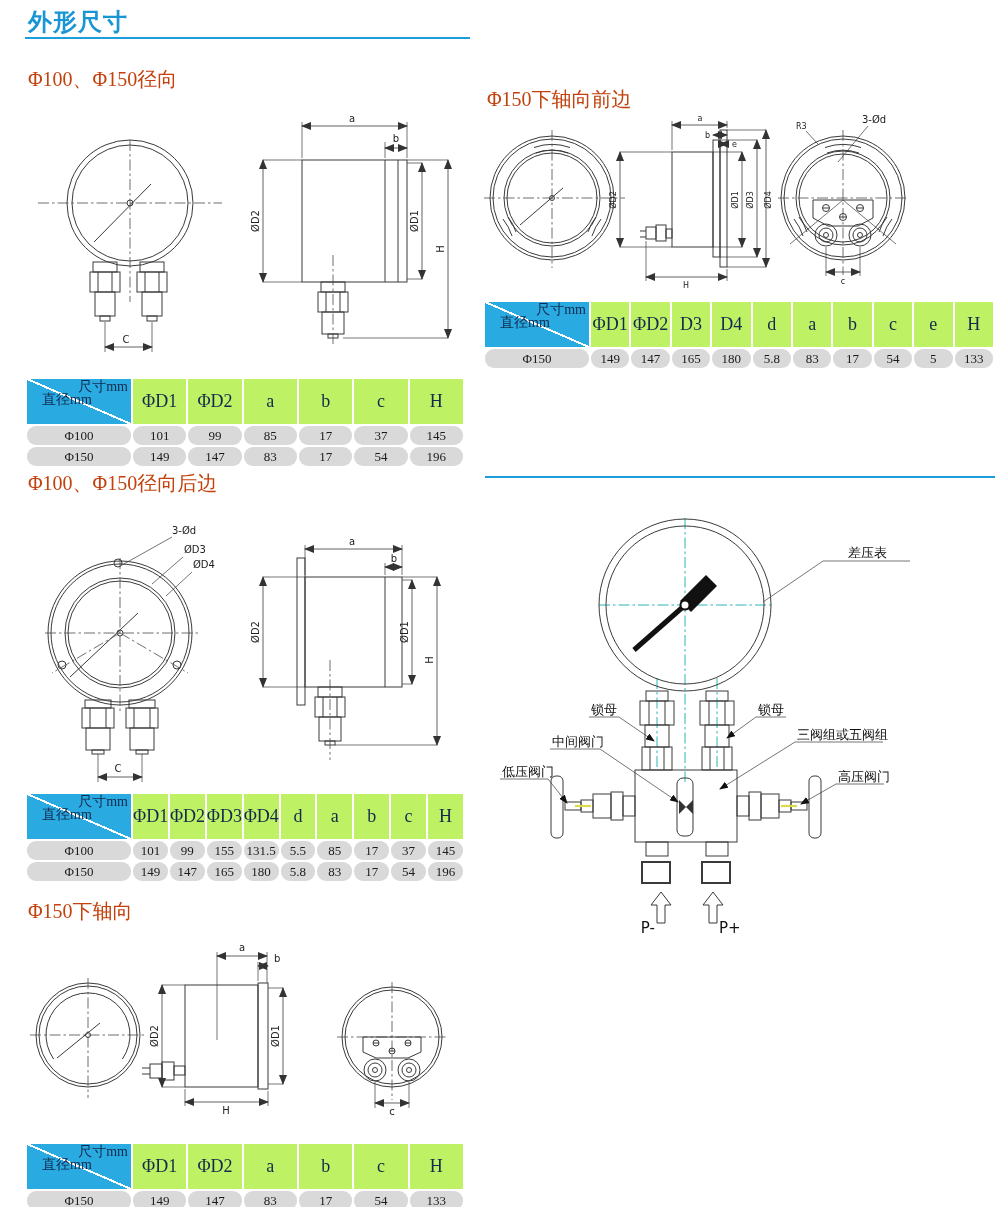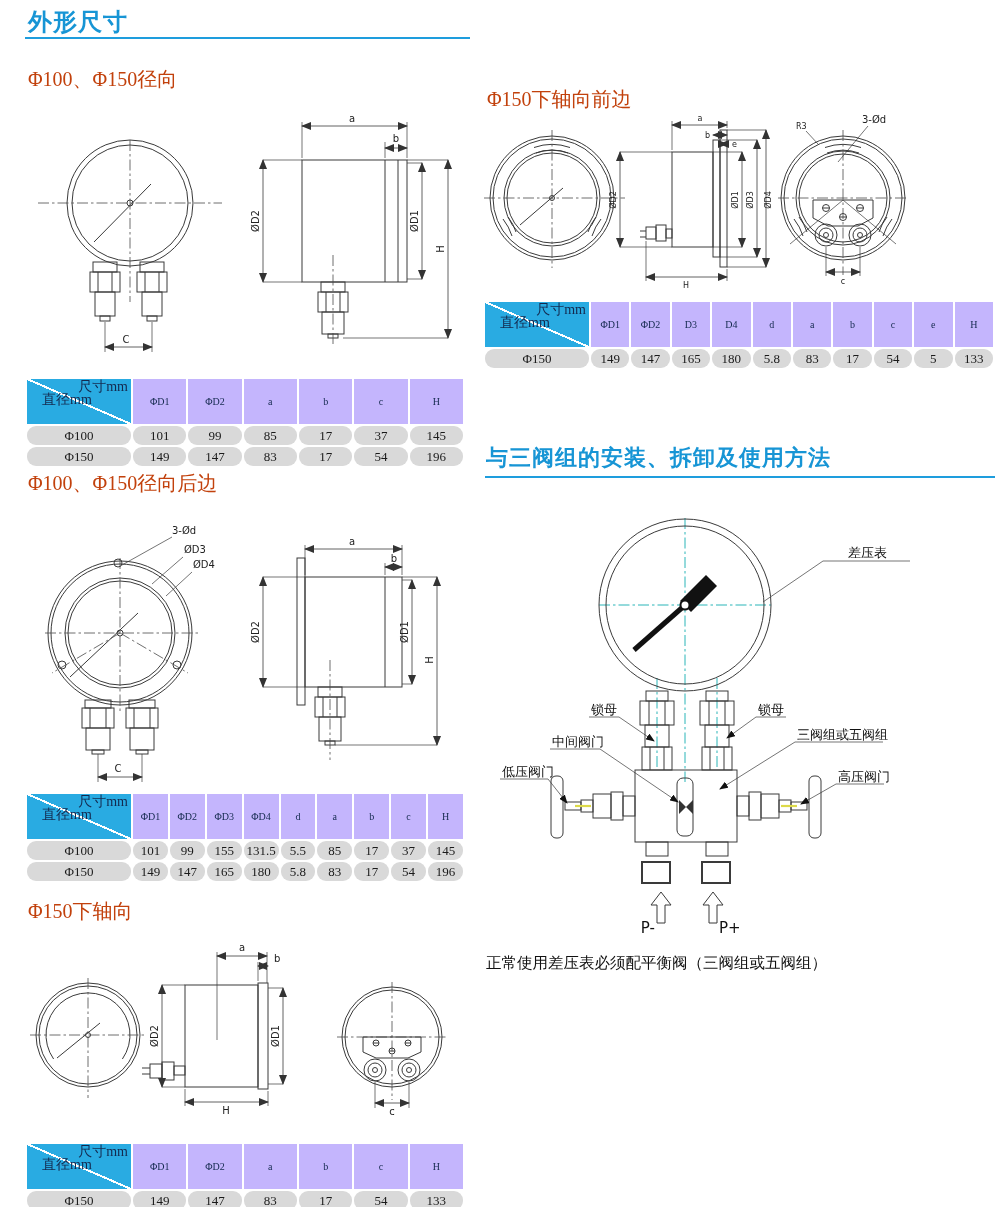--- a/index.html
+++ b/index.html
@@ -6,21 +6,21 @@
   .page{position:relative;width:1000px;height:1207px;background:#fff;overflow:hidden;
         font-family:"Liberation Serif","DejaVu Serif",serif;color:#1a1a1a;text-decoration:underline;}
   .abs{position:absolute;}
   .sec-title{font-family:"Liberation Sans","DejaVu Sans",sans-serif;font-weight:bold;
              font-size:24px;color:#1795d5;letter-spacing:1px;}
   .sec-rule{height:2px;background:#1e9ddd;}
   .heading{font-size:20px;color:#c2410c;}
   .note{font-size:15.5px;color:#111;line-height:1.95;}
   
   .dim-table{border-collapse:separate;border-spacing:2px;table-layout:fixed;width:100%;}
-  .dim-table th{background:#c4b5fd;color:#14294e;font-weight:normal;font-size:10px;
+  .dim-table th{background:#bef264;color:#14294e;font-weight:normal;font-size:18px;
                 text-align:center;padding:0;height:30px;}
   .dim-table th.corner{background-color:#29abe2;
     background-image:linear-gradient(to top right,transparent calc(50% - 1px),#fff calc(50% - 1px),#fff calc(50% + 1px),transparent calc(50% + 1px));
     font-size:14px;height:19px;}
   .dim-table th.corner .c-top{display:block;text-align:right;padding:1px 3px 0 0;line-height:13px;}
   .dim-table th.corner .c-bot{display:block;text-align:left;padding:0 0 18px 3px;line-height:13px;margin-left:12px;}
   .dim-table td{background:#d9d9d9;color:#1a1a1a;font-size:13px;text-align:center;
                 padding:0;height:19px;border-radius:9px;}
   
   svg .ln{stroke:#3a3a3a;fill:none;stroke-width:1;}
@@ -483,21 +483,20 @@
             <td>83</td>
             <td>17</td>
             <td>54</td>
             <td>5</td>
             <td>133</td>
           </tr>
         </tbody>
       </table>
     </div>
 
-  <div class="abs sec-title" style="left:486px;top:443px;font-size:22px;">与三阀组的安装、拆卸及使用方法</div>
   <div class="abs sec-rule" style="left:485px;top:476px;width:510px;"></div>
 
   <svg class="abs" style="left:485px;top:495px;" width="510" height="450" viewBox="485 495 510 450">
     <defs>
         <marker id="a5" markerWidth="9" markerHeight="7" refX="8" refY="3.5" orient="auto-start-reverse" markerUnits="userSpaceOnUse">
           <path d="M0,0 L9,3.5 L0,7 z" fill="#111"></path>
         </marker>
       </defs>
 
     <path class="tl" d="M685 518 V782"></path>
@@ -580,16 +579,15 @@
     <path class="thin" stroke="#111" d="M883 742 H795 L720 789" marker-end="url(#a5)"></path>
     <text class="cjk" x="552" y="746">中间阀门</text>
     <path class="thin" stroke="#111" d="M550 749 H600 L678 802" marker-end="url(#a5)"></path>
     <text class="cjk" x="502" y="776">低压阀门</text>
     <path class="thin" stroke="#111" d="M500 779 H548 L567 803" marker-end="url(#a5)"></path>
     <text class="cjk" x="838" y="781">高压阀门</text>
     <path class="thin" stroke="#111" d="M884 784 H836 L801 804" marker-end="url(#a5)"></path>
   </svg>
 
   <div class="abs note" style="left:486px;top:948px;width:500px;">
-    <div>正常使用差压表必须配平衡阀（三阀组或五阀组）</div>
   </div>
 
 </div>
 
 </body></html>

